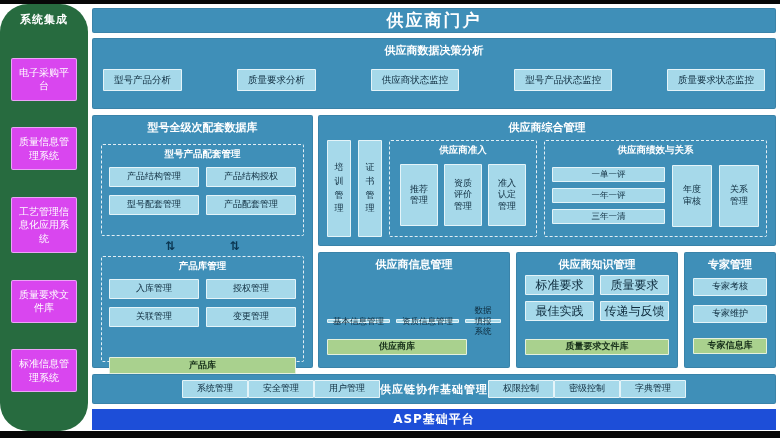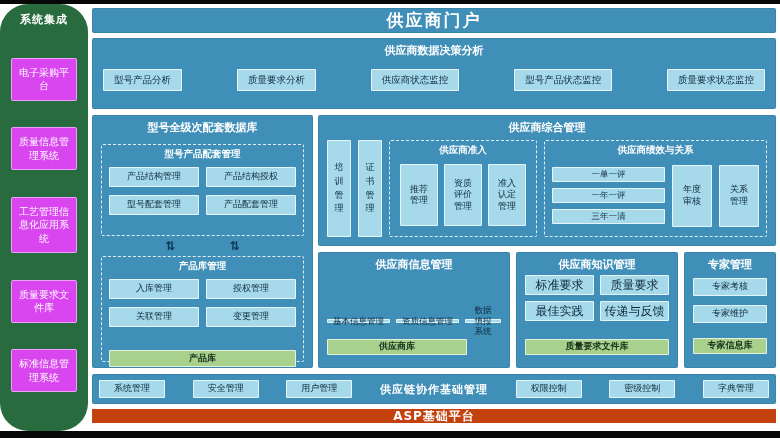--- a/index.html
+++ b/index.html
@@ -36,21 +36,21 @@
   .decision-btns .btn { height:22px; padding:0 10px; font-size:9.5px; flex:0 0 auto; }
 
   
   .model-db { left:92px; top:115px; width:221px; height:253px; }
   .support { position:absolute; left:8px; right:8px; top:28px; height:92px; }
   .grid2 { display:grid; grid-template-columns:1fr 1fr; gap:8px 7px; padding:6px 7px 11px; }
   .grid2 .btn { height:20px; }
   .arrows { position:absolute; left:0; right:0; top:122px; height:16px; display:flex; justify-content:space-around; padding:0 45px; }
   .arrow { color:#0a3550; font-weight:bold; font-size:12px; line-height:16px; }
   .library { position:absolute; left:8px; right:8px; top:140px; height:106px; }
-  .library .store-bar { margin:12px 7px 0; height:17px; }
+  .library .store-bar { margin:19px 7px 0; height:17px; }
 
   
   .comprehensive { left:318px; top:115px; width:458px; height:131px; }
   .comp-body { position:absolute; left:8px; right:8px; top:24px; bottom:8px; display:flex; gap:7px; }
   .v-btn { flex:0 0 24px; font-size:9px; line-height:1.55; }
   .access { flex:0 0 148px; display:flex; flex-direction:column; }
   .access-btns { flex:1; display:flex; justify-content:space-evenly; align-items:center; padding:2px 4px 5px; }
   .access-btns .btn { width:38px; height:62px; }
   .perf { flex:1; display:flex; flex-direction:column; }
   .perf-body { flex:1; display:flex; gap:7px; padding:3px 7px 5px; align-items:center; }
@@ -71,26 +71,26 @@
   .kn-grid .btn { font-size:12px; }
   .kn-store { position:absolute; left:8px; right:8px; top:86px; height:16px; }
 
   
   .expert { left:684px; top:252px; width:92px; height:116px; }
   .expert .btn { position:absolute; left:8px; right:8px; height:18px; }
   .exp-b1 { top:25px; } .exp-b2 { top:52px; }
   .exp-store { top:85px !important; height:16px !important; }
 
   
-  .base { left:92px; top:374px; width:684px; height:30px; display:flex; align-items:center; justify-content:space-between; padding:0 6px; }
+  .base { left:92px; top:374px; width:684px; height:30px; display:flex; align-items:center; justify-content:center; padding:0 6px; }
   .base .btn { height:18px; padding:0 14px; }
   .base .panel-title { padding:0; font-size:11px; letter-spacing:1px; }
 
   
-  .asp { position:absolute; left:92px; top:409px; width:684px; height:14px; background:#c2410c; color:#fff; font-weight:bold; font-size:12px;
+  .asp { position:absolute; left:92px; top:409px; width:684px; height:21px; background:#1d4ed8; color:#fff; font-weight:bold; font-size:12px;
          display:flex; align-items:center; justify-content:center; letter-spacing:1px; }
 </style>
 </head>
 <body>
 
 <div class="stage">
   <div class="bar-black top"></div>
 
   <aside class="sidebar">
     <div class="sidebar-title">系统集成</div>

